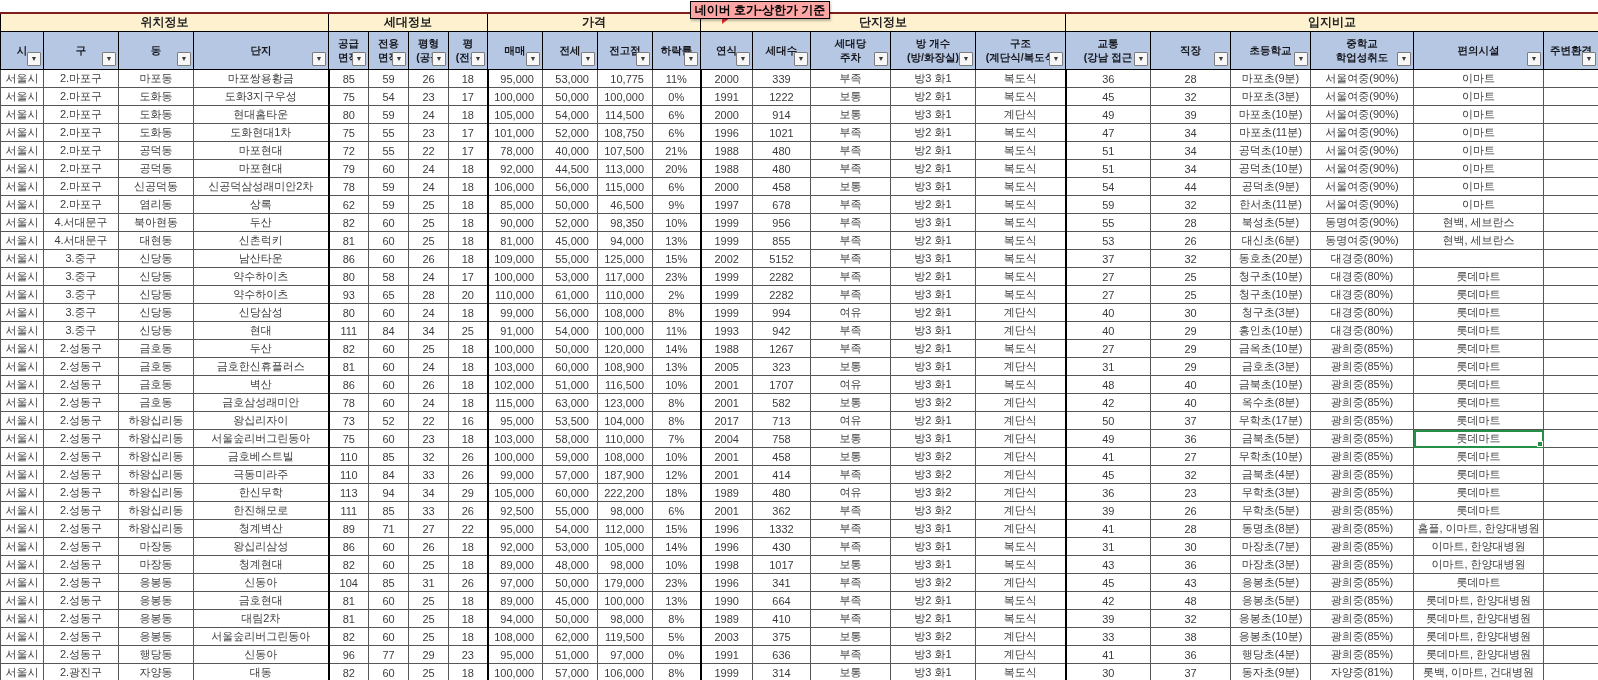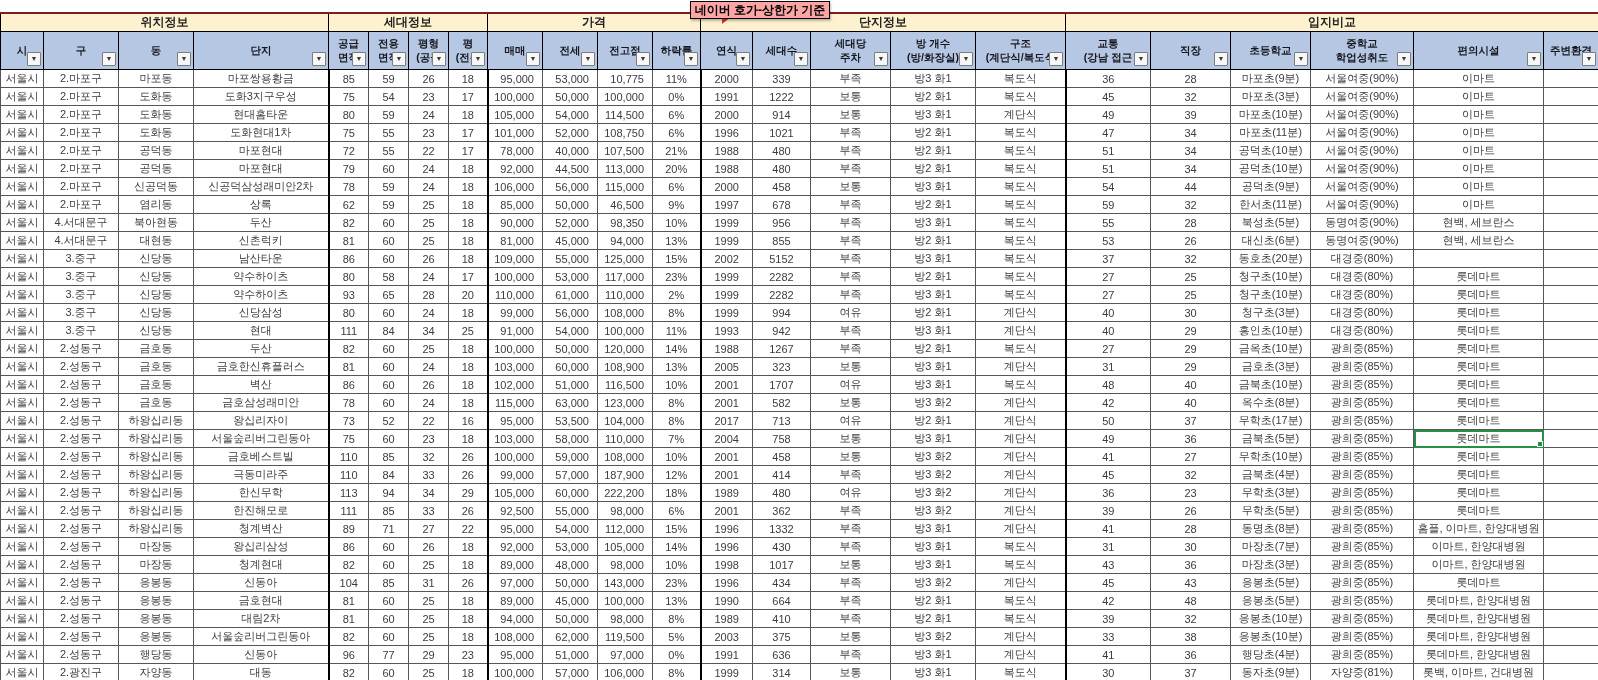--- a/index.html
+++ b/index.html
@@ -897,24 +897,24 @@
           <td class="">서울시</td>
           <td class="">2.성동구</td>
           <td class="">응봉동</td>
           <td class="">신동아</td>
           <td class="gb">104</td>
           <td class="">85</td>
           <td class="">31</td>
           <td class="">26</td>
           <td class="right gb">97,000</td>
           <td class="right">50,000</td>
-          <td class="right">143,000</td>
+          <td class="right">179,000</td>
           <td class="">23%</td>
           <td class="gb">1996</td>
-          <td class="">434</td>
+          <td class="">341</td>
           <td class="">부족</td>
           <td class="">방3 화2</td>
           <td class="">계단식</td>
           <td class="gb">45</td>
           <td class="">43</td>
           <td class="">응봉초(5분)</td>
           <td class="">광희중(85%)</td>
           <td class="">롯데마트</td>
           <td class=""></td>
         </tr>

